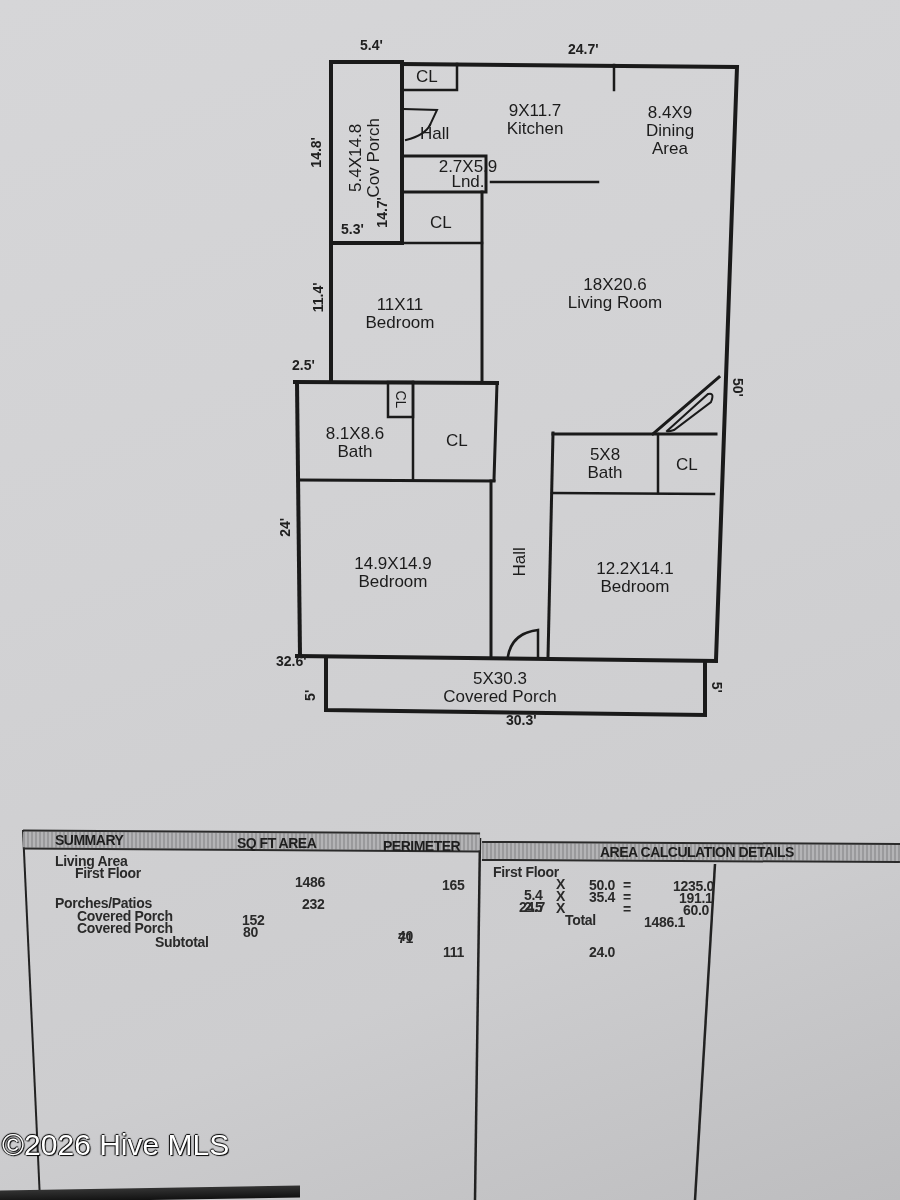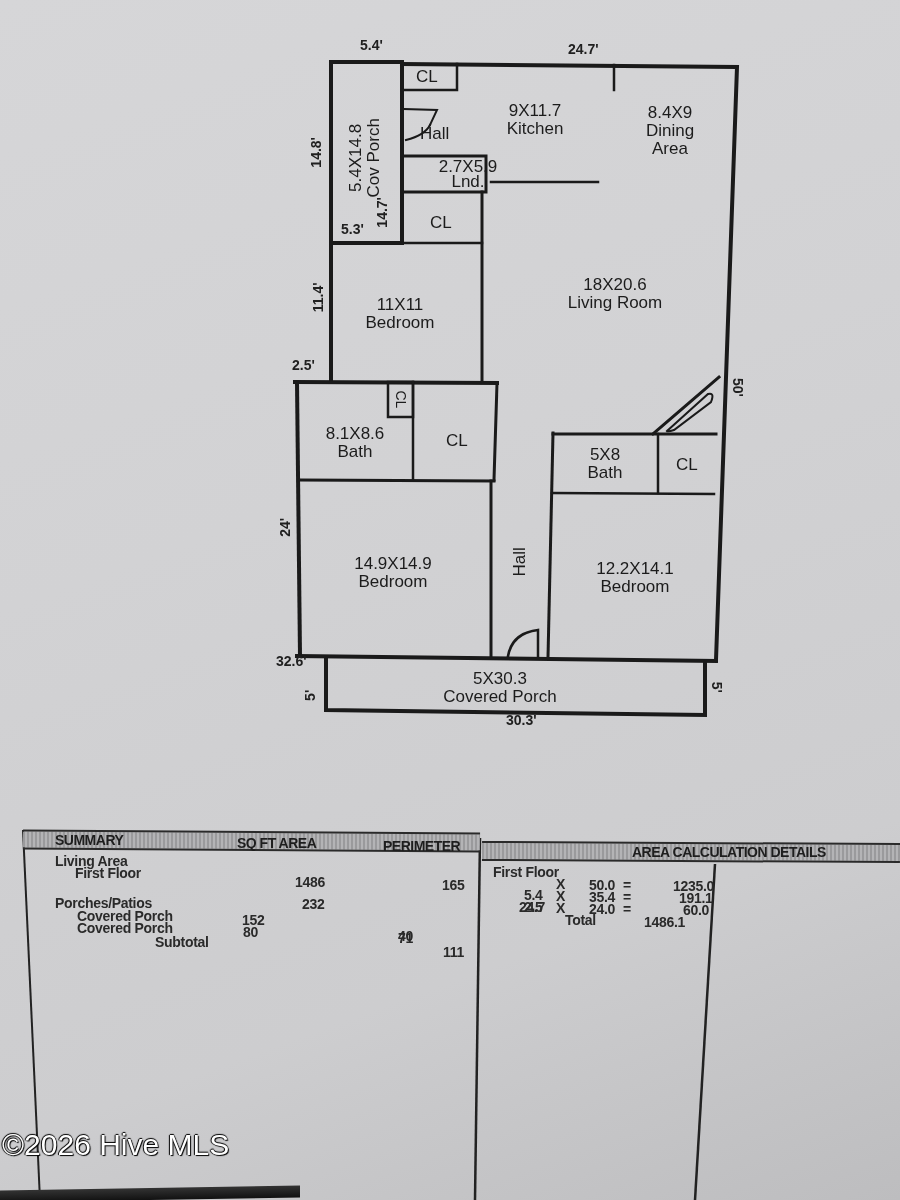--- a/index.html
+++ b/index.html
@@ -143,21 +143,21 @@
   <div>Bedroom</div>
 </div>
 <div class="lbl room" style="left:420px;top:670px;width:160px;">
   <div>5X30.3</div>
   <div>Covered Porch</div>
 </div>
 
 <div class="hdr" style="left:55px;top:832px;">SUMMARY</div>
 <div class="hdr" style="left:237px;top:835px;text-align:center;">SQ FT AREA</div>
 <div class="hdr" style="left:383px;top:838px;">PERIMETER</div>
-<div class="hdr" style="left:600px;top:844px;margin-left:32px;">AREA CALCULATION DETAILS</div>
+<div class="hdr" style="left:600px;top:844px;">AREA CALCULATION DETAILS</div>
 
 <div class="tbl" style="left:55px;top:853px;">Living Area</div>
 <div class="tbl" style="left:75px;top:865px;">First Floor</div>
 <div class="tbl" style="left:295px;top:874px;">1486</div>
 <div class="tbl" style="left:442px;top:877px;">165</div>
 
 <div class="tbl" style="left:55px;top:895px;">Porches/Patios</div>
 <div class="tbl" style="left:77px;top:908px;">Covered Porch</div>
 <div class="tbl" style="left:242px;top:912px;">152</div>
 <div class="tbl" style="left:398px;top:916px;margin-top:14px;">71</div>
@@ -177,21 +177,21 @@
 <div class="tbl" style="left:673px;top:878px;">1235.0</div>
 
 <div class="tbl" style="left:524px;top:887px;">5.4</div>
 <div class="tbl" style="left:556px;top:888px;">X</div>
 <div class="tbl" style="left:589px;top:889px;">35.4</div>
 <div class="tbl" style="left:623px;top:889px;">=</div>
 <div class="tbl" style="left:679px;top:890px;">191.1</div>
 
 <div class="tbl" style="left:524px;top:899px;">2.5</div>
 <div class="tbl" style="left:556px;top:900px;">X</div>
-<div class="tbl" style="left:589px;top:901px;">24.0</div>
+<div class="tbl" style="left:589px;top:944px;">24.0</div>
 <div class="tbl" style="left:623px;top:901px;">=</div>
 <div class="tbl" style="left:683px;top:902px;">60.0</div>
 
 <div class="tbl" style="left:565px;top:912px;">Total</div>
 <div class="tbl" style="left:644px;top:914px;">1486.1</div>
 
 <div class="watermark">©2026 Hive MLS</div>
 <div class="bottom-shadow"></div>
 
 </body></html>

